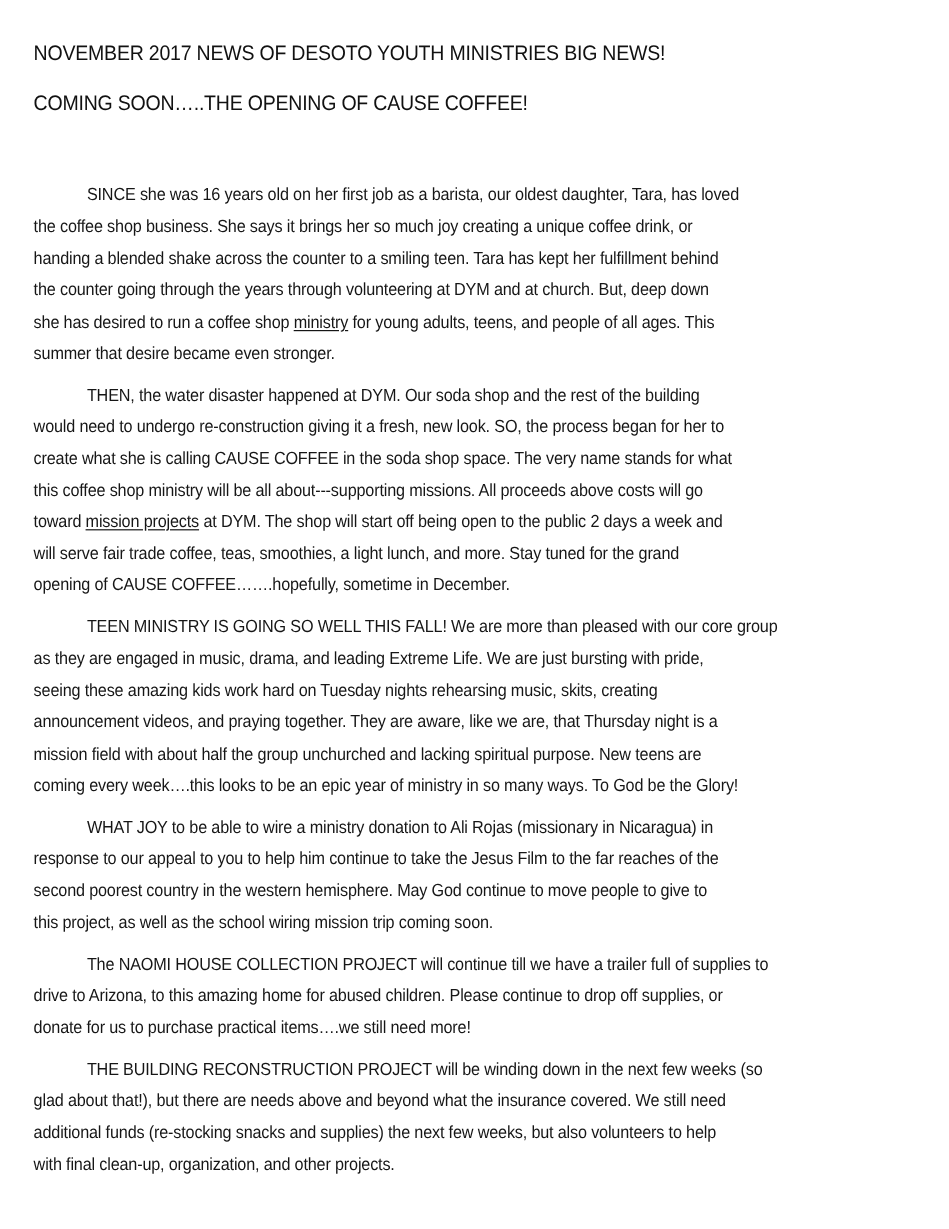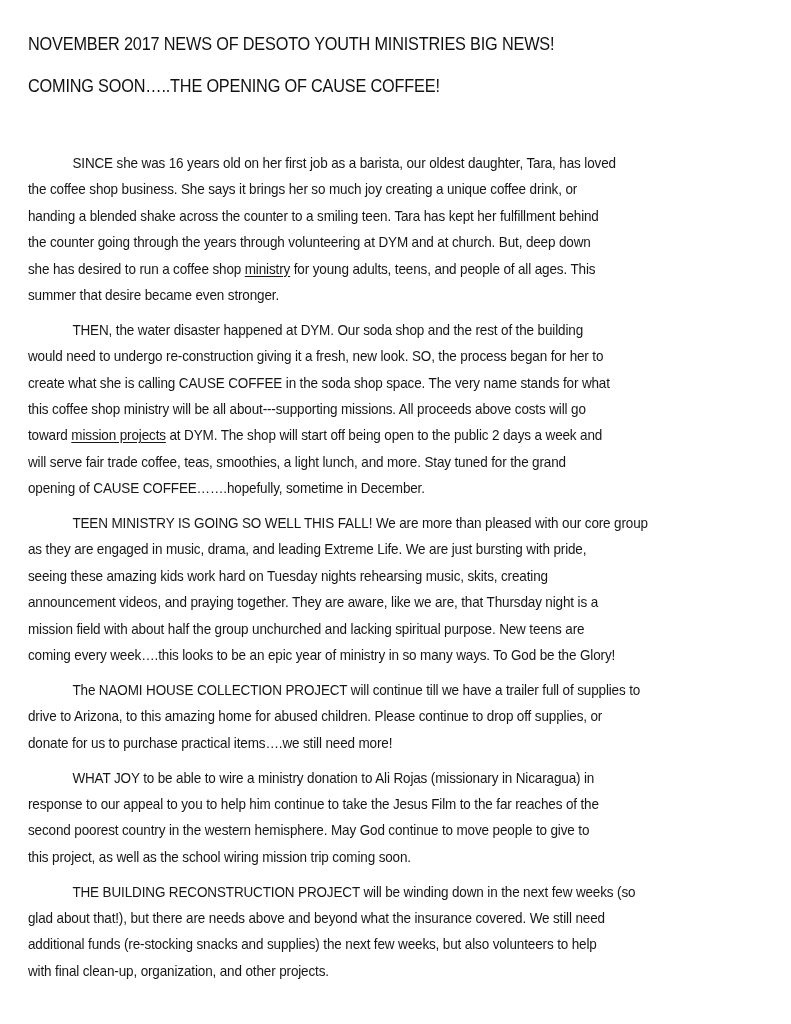--- a/index.html
+++ b/index.html
@@ -94,30 +94,30 @@
     <div class="para">
       <span class="line first">TEEN MINISTRY IS GOING SO WELL THIS FALL!  We are more than pleased with our core group</span>
       <span class="line">as they are engaged in music, drama, and leading Extreme Life.  We are just bursting with pride,</span>
       <span class="line">seeing these amazing kids work hard on Tuesday nights rehearsing music, skits, creating</span>
       <span class="line">announcement videos, and praying together.  They are aware, like we are, that Thursday night is a</span>
       <span class="line">mission field with about half the group unchurched and lacking spiritual purpose.  New teens are</span>
       <span class="line">coming every week….this looks to be an epic year of ministry in so many ways.  To God be the Glory!</span>
     </div>
 
     <div class="para">
-      <span class="line first">The NAOMI HOUSE COLLECTION PROJECT will continue till we have a trailer full of supplies to</span>
-      <span class="line">drive to Arizona, to this amazing home for abused children.  Please continue to drop off supplies, or</span>
-      <span class="line">donate for us to purchase practical items….we still need more!</span>
-    </div>
-
-    <div class="para">
       <span class="line first">WHAT JOY to be able to wire a ministry donation to Ali Rojas (missionary in Nicaragua) in</span>
       <span class="line">response to our appeal to you to help him continue to take the Jesus Film to the far reaches of the</span>
       <span class="line">second poorest country in the western hemisphere.   May God continue to move people to give to</span>
       <span class="line">this project, as well as the school wiring mission trip coming soon.</span>
+    </div>
+
+    <div class="para">
+      <span class="line first">The NAOMI HOUSE COLLECTION PROJECT will continue till we have a trailer full of supplies to</span>
+      <span class="line">drive to Arizona, to this amazing home for abused children.  Please continue to drop off supplies, or</span>
+      <span class="line">donate for us to purchase practical items….we still need more!</span>
     </div>
 
     <div class="para">
       <span class="line first">THE BUILDING RECONSTRUCTION PROJECT will be winding down in the next few weeks (so</span>
       <span class="line">glad about that!), but there are needs above and beyond what the insurance covered.  We still need</span>
       <span class="line">additional funds (re-stocking snacks and supplies) the next few weeks, but also volunteers to help</span>
       <span class="line">with final clean-up, organization, and other projects.</span>
     </div>
 
   </div>

